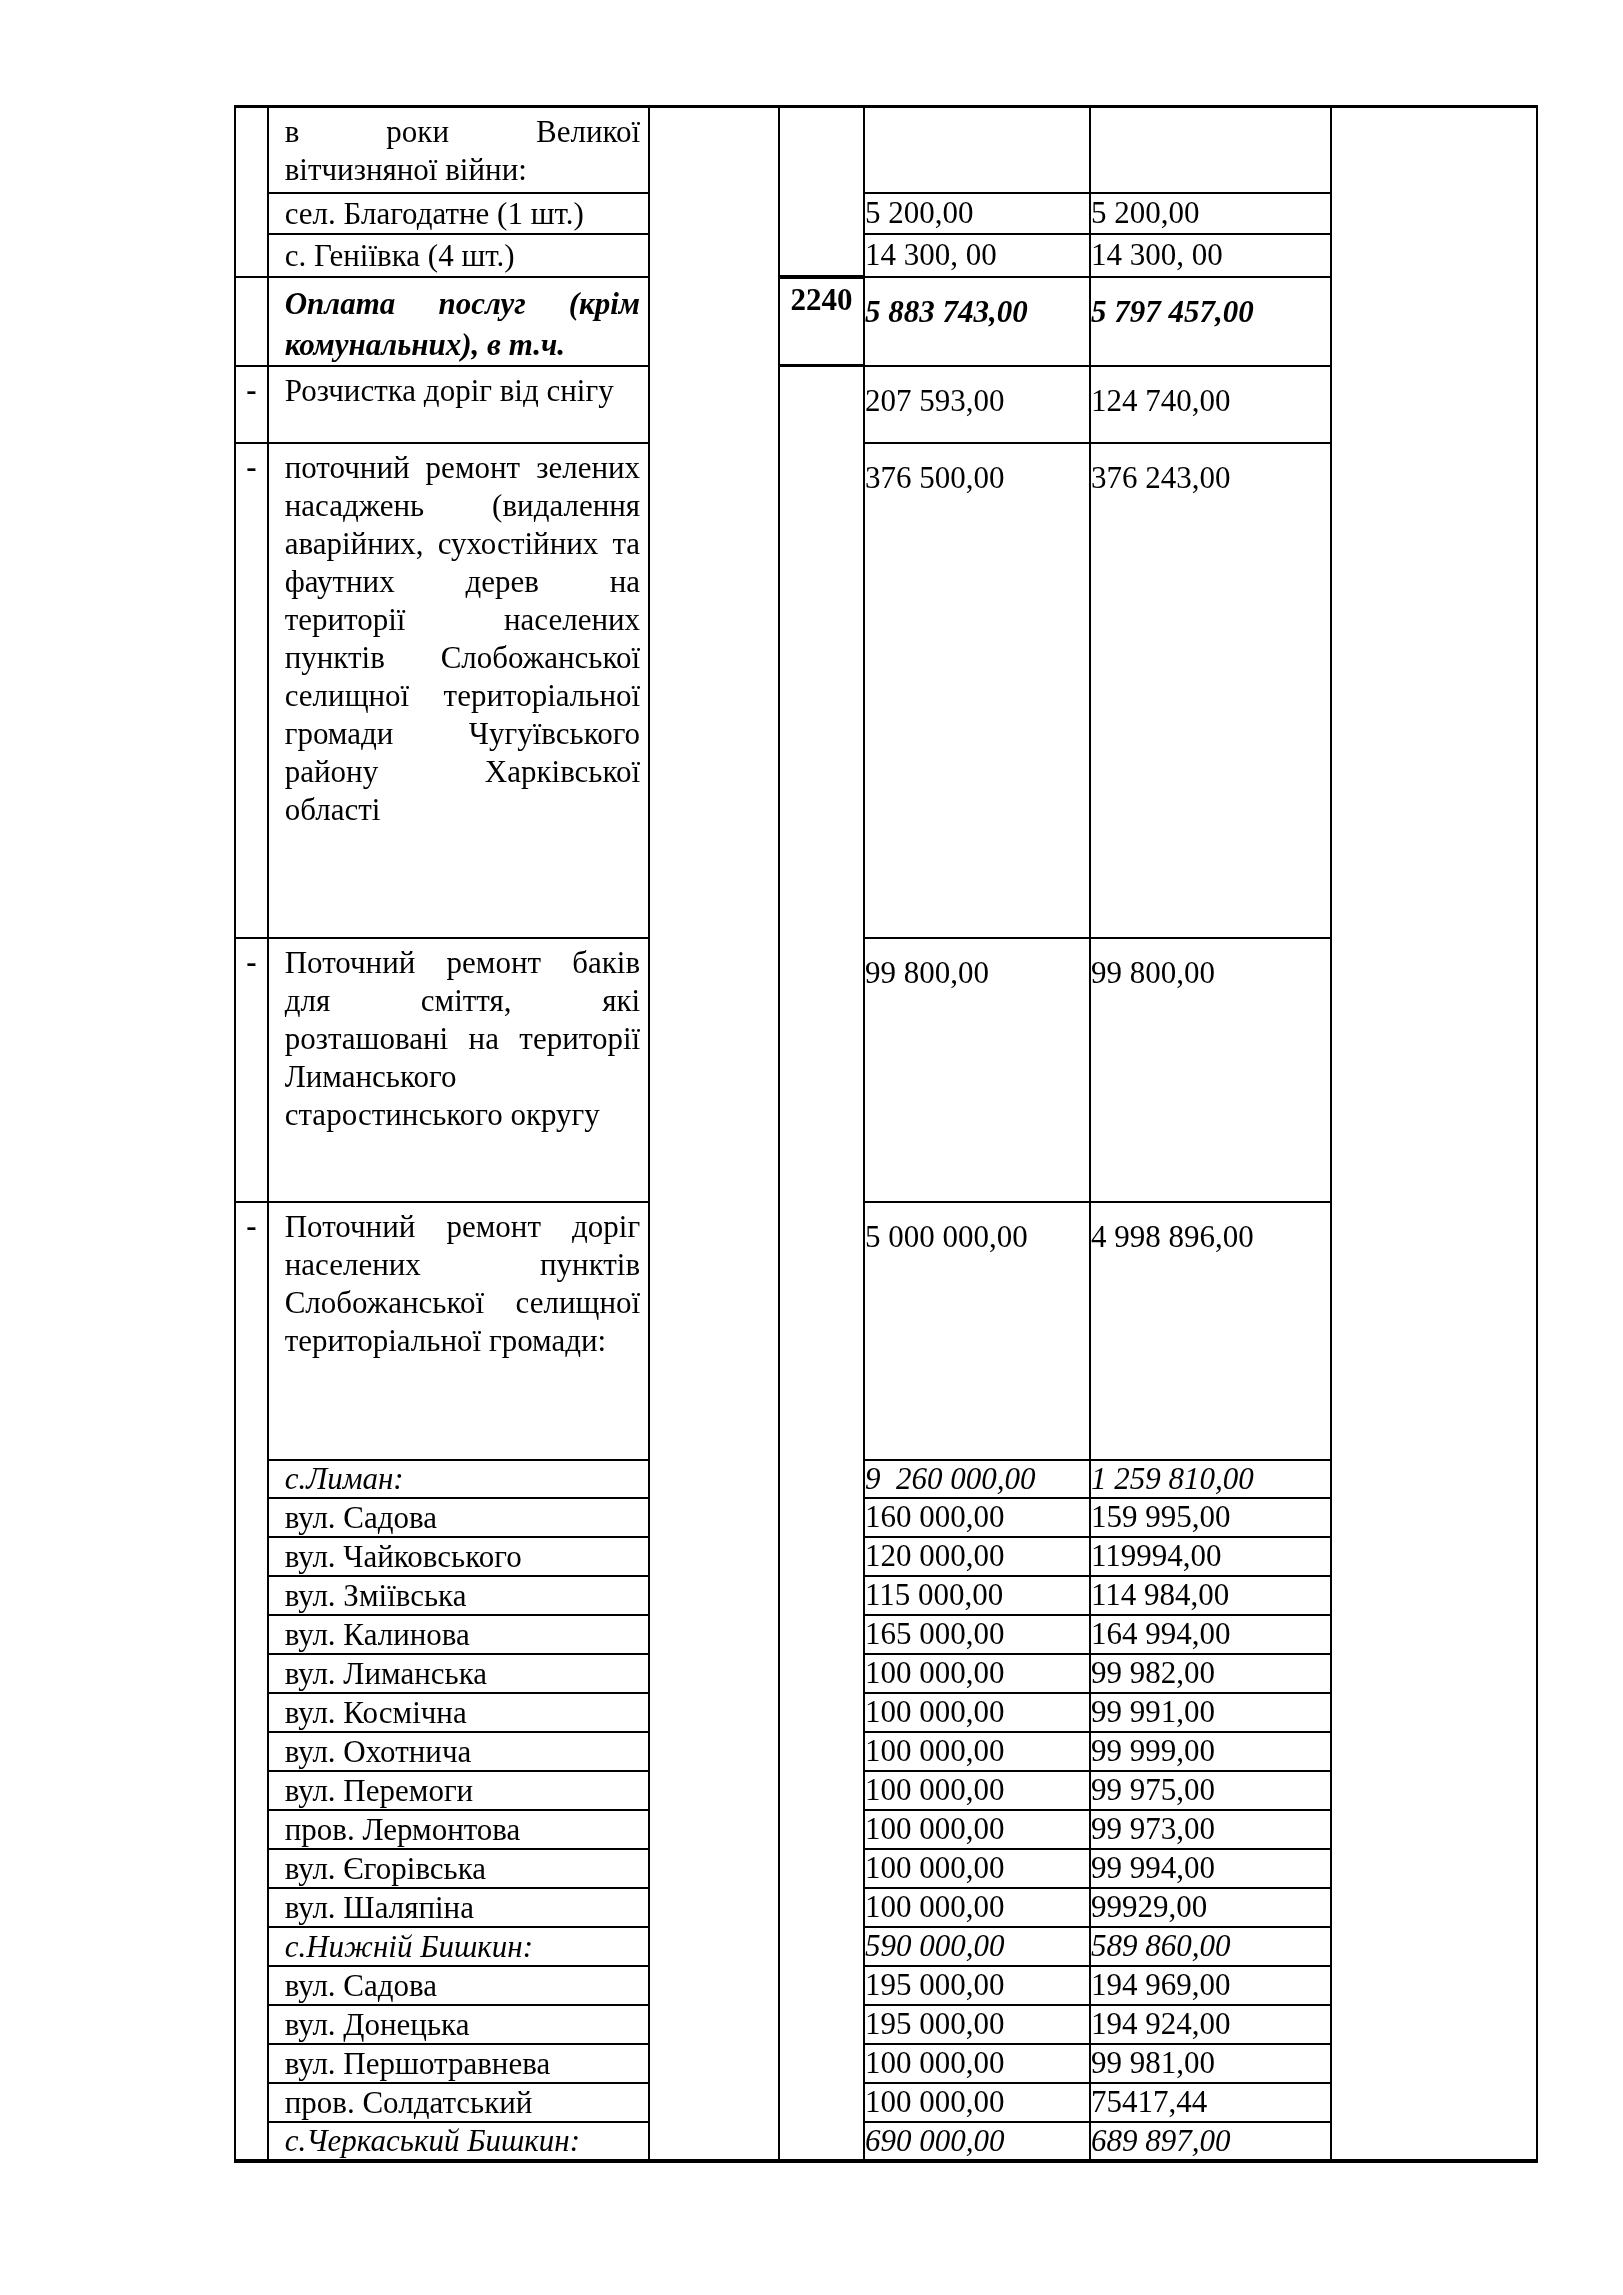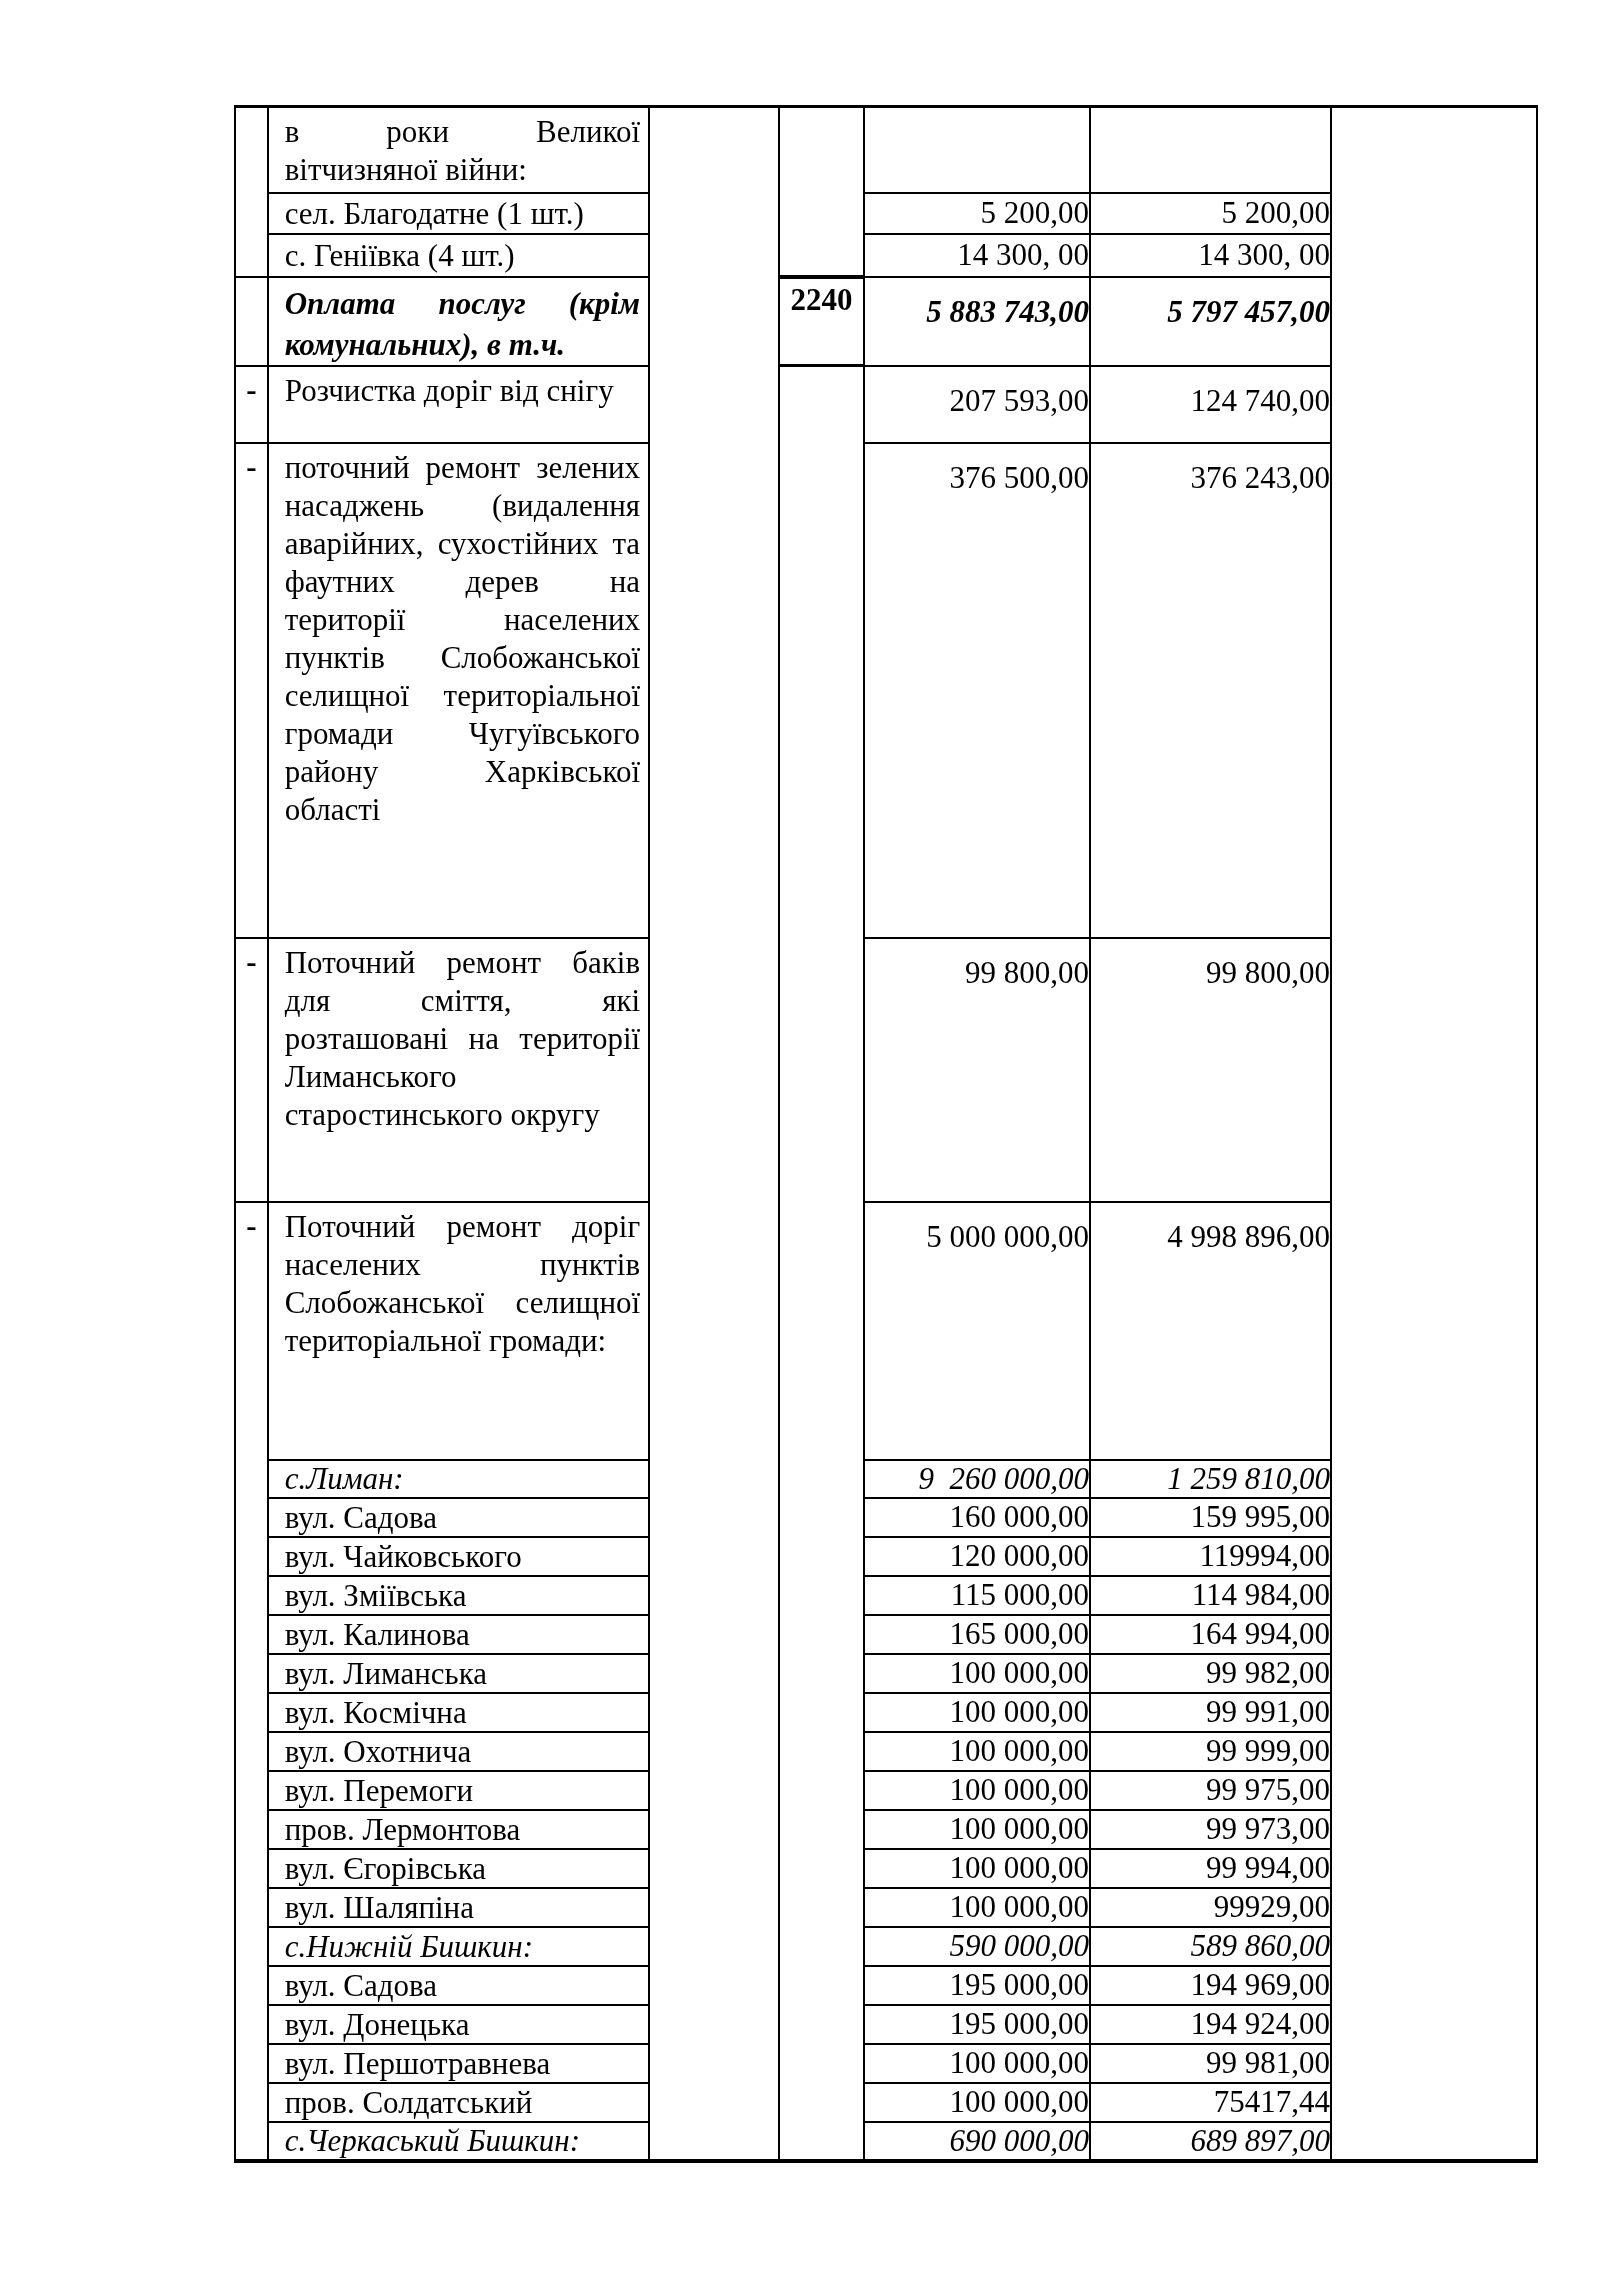--- a/index.html
+++ b/index.html
@@ -12,21 +12,21 @@
     position:absolute; left:234px; top:105px;
     border-collapse:collapse; table-layout:fixed; width:1302px;
     border-top:3.9px solid #000; border-bottom:4.6px solid #000;border-radius:19px;
   }
   td { border:2.6px solid #000; padding:0; font-size:31px; overflow:hidden; }
   
   td.txt { padding-left:15.7px; padding-right:7.9px; }
   td.multi { vertical-align:top; text-align:justify; line-height:38px; padding-top:5.2px; }
   td.single { vertical-align:middle; text-align:left; white-space:nowrap; line-height:35px; }
   
-  td.num { text-align:right; white-space:pre; }
+  td.num { text-align:left; white-space:pre; }
   td.num.mid { vertical-align:middle; }
   td.num.top { vertical-align:top; padding-top:15px; line-height:38px; }
   
   td.code { text-align:center; vertical-align:top; padding-top:0; font-weight:bold; line-height:41px; }
   
   td.marker { text-align:center; vertical-align:top; padding-top:3.9px; font-weight:bold; line-height:38px; }
   
   .bold-italic { font-weight:bold; font-style:italic; }
   td.multi.bold-italic { line-height:41px; }
   .italic { font-style:italic; }

